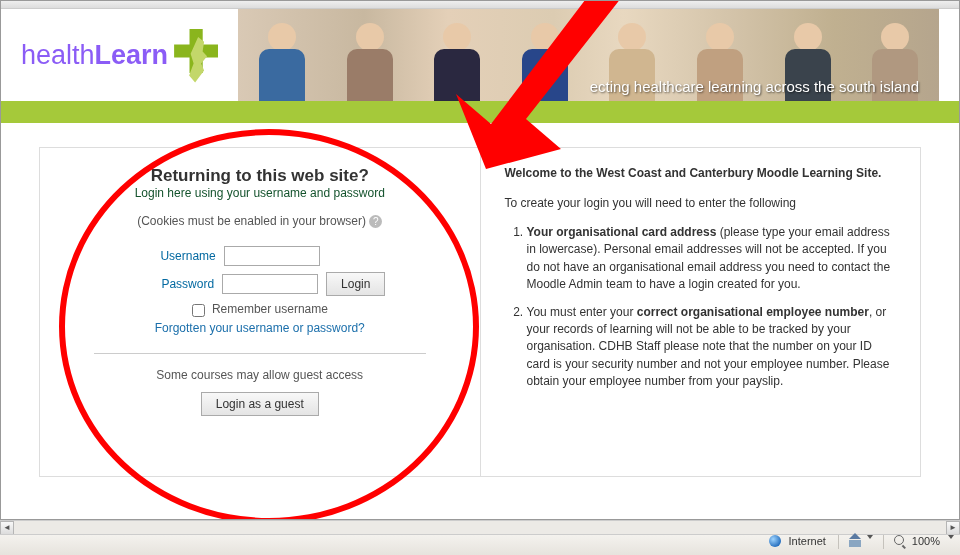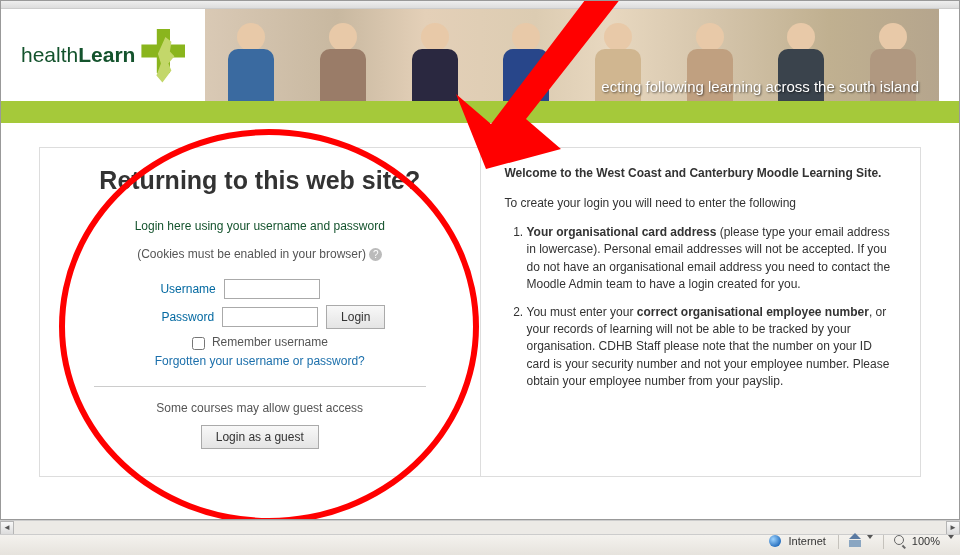--- a/index.html
+++ b/index.html
@@ -32,22 +32,22 @@
     align-items: center;
     padding: 0 20px;
     gap: 20px;
   }
   .logo-block {
     display: flex;
     align-items: center;
     gap: 6px;
   }
   .logo-text {
-    font-size: 21px;
-    color: #14532d;
+    font-size: 27px;
+    color: #8b5cf6;
   }
   .logo-text .bold { font-weight: bold; }
   .logo-icon {
     width: 44px; height: 60px;
     position: relative;
   }
   .green-cross {
     width: 44px; height: 44px;
     position: absolute;
     top: 4px;
@@ -120,25 +120,24 @@
   }
   .card {
     border: 1px solid #ddd;
     padding: 18px 24px;
     flex: 1;
     min-height: 330px;
   }
   .card-left { border-right: none; }
   .card-right { }
   .card h2 {
-    font-size: 25px;
+    font-size: 17px;
     font-weight: bold;
     color: #333;
     text-align: center;
-    margin-bottom: 24px;
   }
   .login-desc {
     text-align: center;
     color: #14532d;
     font-size: 12px;
     margin-bottom: 14px;
   }
   .login-sub {
     text-align: center;
     color: #555;
@@ -359,21 +358,21 @@
     </div>
     <div class="hero-photos">
       <div class="person p1"></div>
       <div class="person p2"></div>
       <div class="person p3"></div>
       <div class="person p4"></div>
       <div class="person p5"></div>
       <div class="person p6"></div>
       <div class="person p7"></div>
       <div class="person p8"></div>
-      <div class="tagline">ecting following learning across the south island</div>
+      <div class="tagline">ecting healthcare learning across the south island</div>
     </div>
   </div>
 
   <div class="green-strip"></div>
 
   <div class="content">
 
     <div class="card card-left">
       <h2>Returning to this web site?</h2>
       <p class="login-desc">Login here using your username and password</p>

